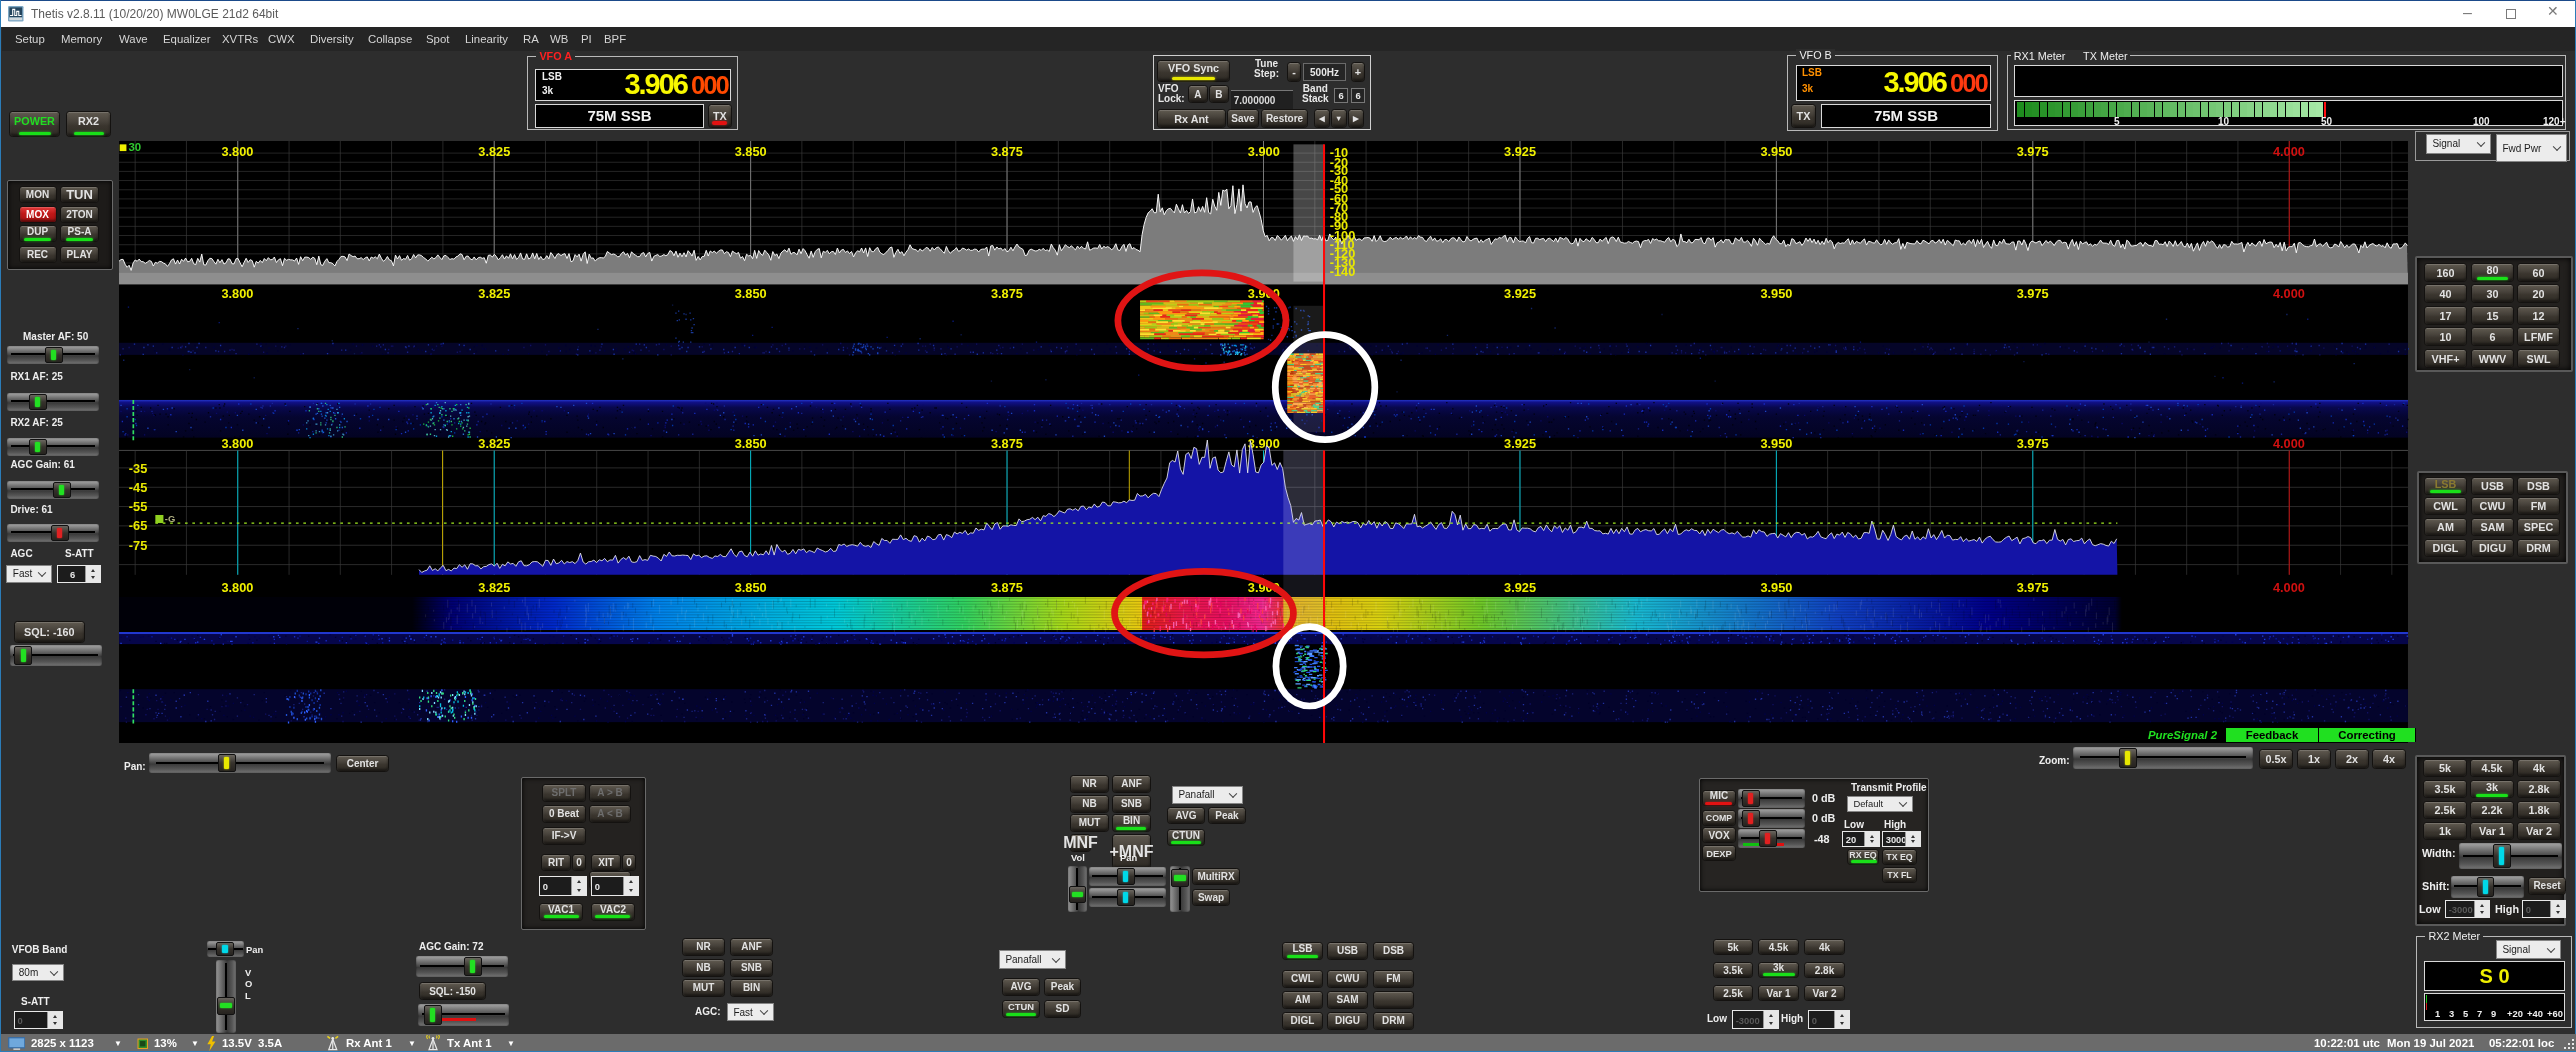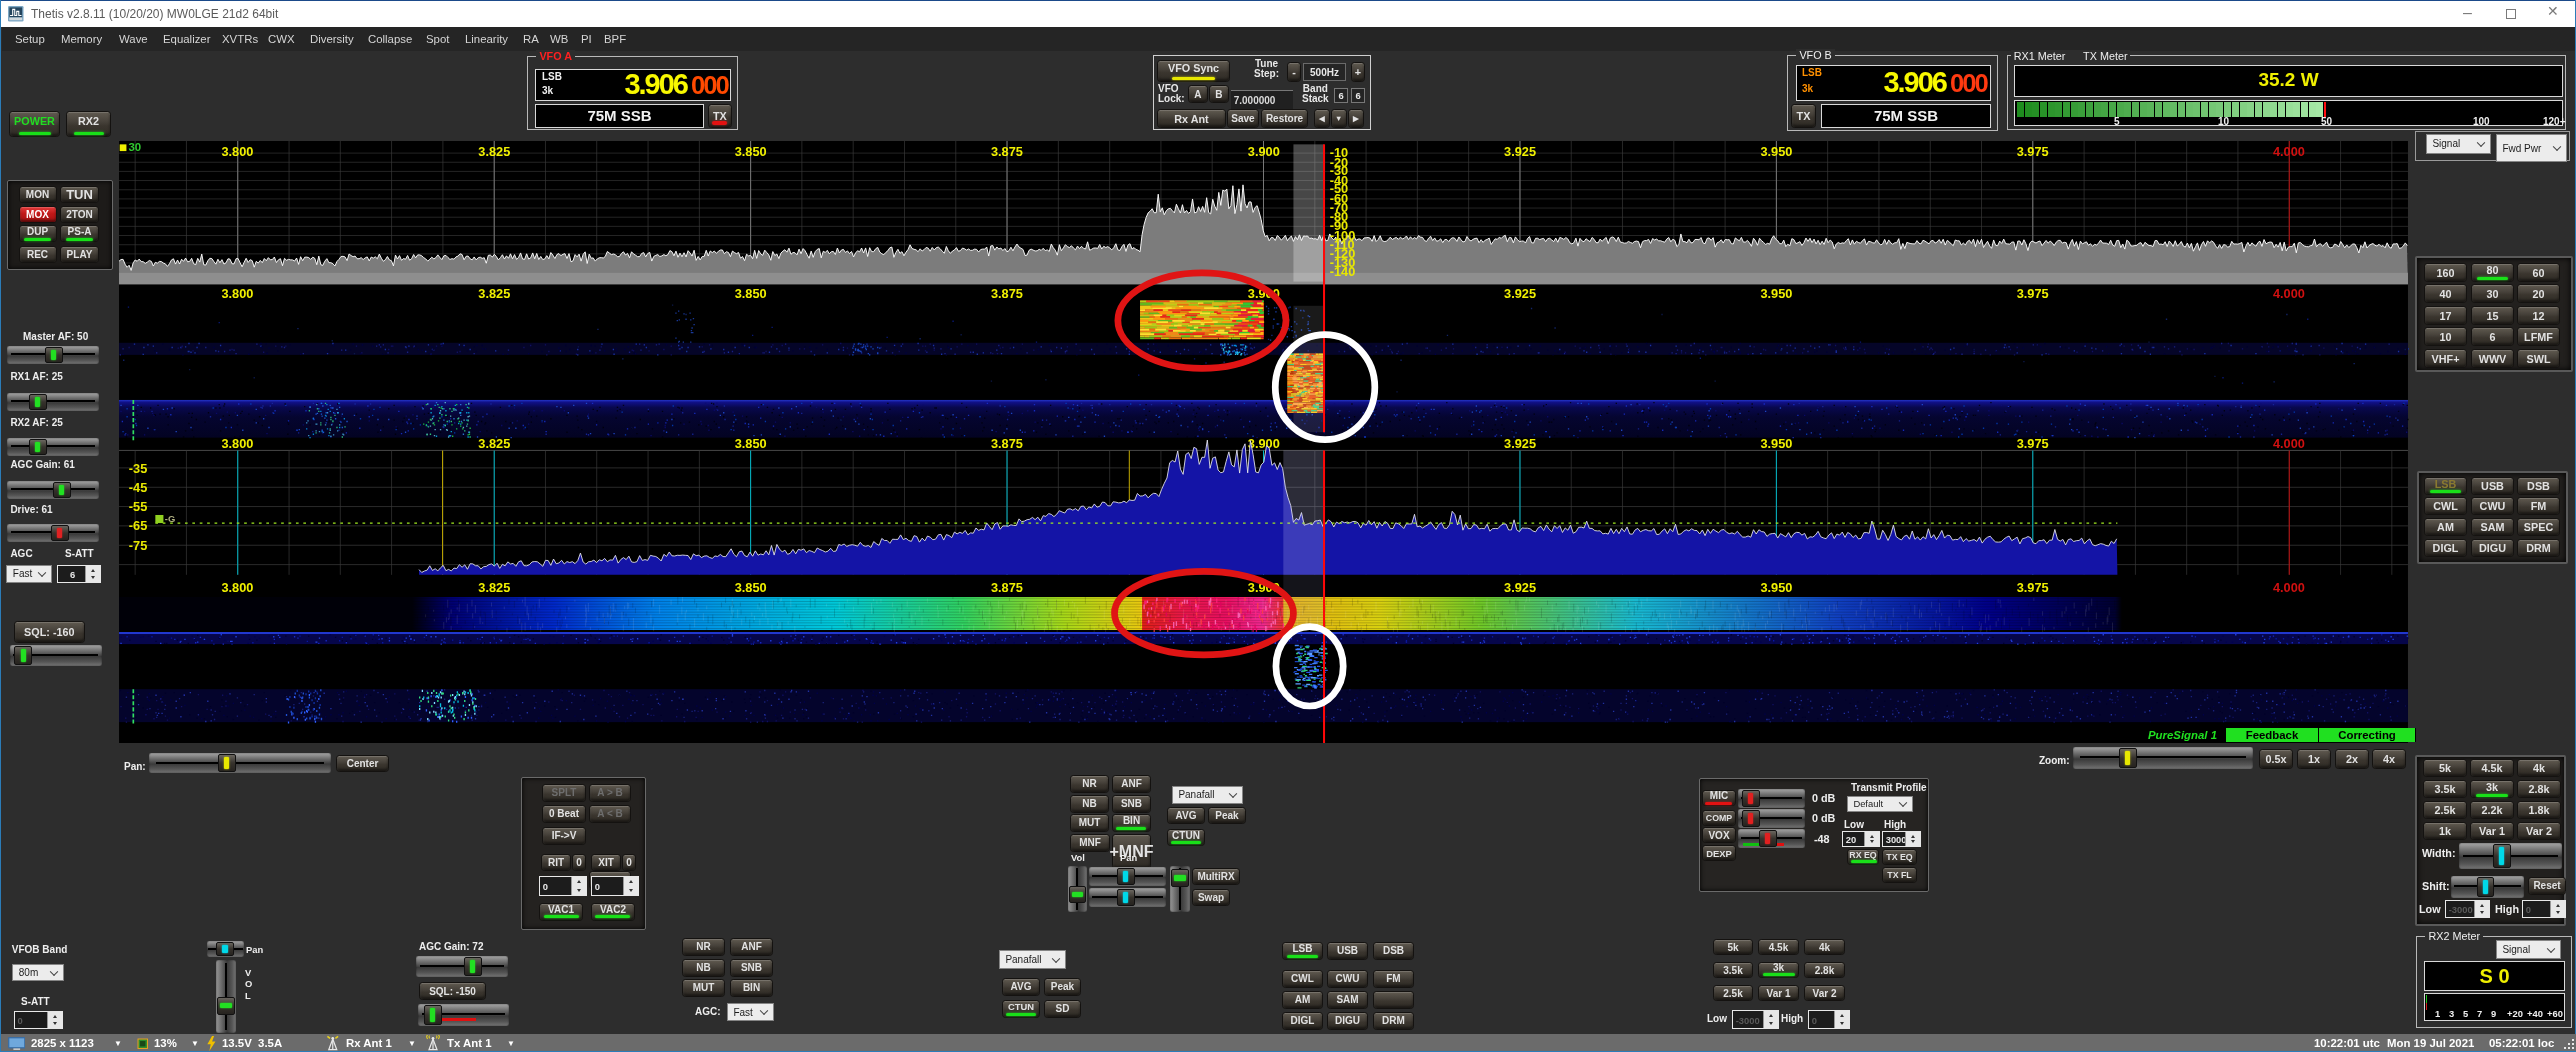--- a/index.html
+++ b/index.html
@@ -112,21 +112,20 @@
     <div class="lab" style="left:1801px;top:67px;font-size:10px;color:#ff9000;font-weight:bold">LSB</div>
     <div class="lab" style="left:1801px;top:83px;font-size:10px;color:#ff9000;font-weight:bold">3k</div>
     <div class="abs" style="left:1868px;top:66px;width:77px;color:#f8f800;font-size:29px;letter-spacing:-2px;font-weight:bold;text-align:right">3.906</div>
     <div class="abs" style="left:1949px;top:69px;width:38px;color:#ff3a10;font-size:25.6px;letter-spacing:-2px;font-weight:bold">000</div>
     <div class="btn " style="left:1790px;top:104px;width:25px;height:24px;font-size:10.8px">TX</div>
     <div class="disp" style="left:1820px;top:104px;width:170px;height:24px"></div>
     <div class="abs" style="left:1820px;top:107px;width:170px;text-align:center;color:#f2f2f2;font-size:15px;font-weight:bold">75M SSB</div>
     <div class="grp" style="left:2006px;top:55px;width:559px;height:75px"></div>
     <div class="abs" style="left:2010px;top:50px;background:#2d2d2d;padding:0 2.7px;color:#efefef;font-size:10.8px;white-space:pre">RX1 Meter      TX Meter</div>
     <div class="disp" style="left:2013px;top:65px;width:549px;height:32px"></div>
-    <div class="abs" style="left:2013px;top:69px;width:549px;text-align:center;color:#f0f000;font-size:19px;font-weight:bold">35.2 W</div>
     <div class="disp" style="left:2013px;top:100px;width:549px;height:25.6px"></div>
     <div class="abs" style="left:2016px;top:102px;width:6.7px;height:15px;background:rgb(30,140,30)"></div>
     <div class="abs" style="left:2024px;top:102px;width:6.7px;height:15px;background:rgb(33,142,33)"></div>
     <div class="abs" style="left:2031px;top:102px;width:6.7px;height:15px;background:rgb(37,144,37)"></div>
     <div class="abs" style="left:2039px;top:102px;width:6.7px;height:15px;background:rgb(40,147,40)"></div>
     <div class="abs" style="left:2047px;top:102px;width:6.7px;height:15px;background:rgb(44,149,44)"></div>
     <div class="abs" style="left:2054px;top:102px;width:6.7px;height:15px;background:rgb(47,151,47)"></div>
     <div class="abs" style="left:2062px;top:102px;width:6.7px;height:15px;background:rgb(51,154,51)"></div>
     <div class="abs" style="left:2070px;top:102px;width:6.7px;height:15px;background:rgb(54,156,54)"></div>
     <div class="abs" style="left:2077px;top:102px;width:6.7px;height:15px;background:rgb(58,159,58)"></div>
@@ -568,21 +567,21 @@
       <rect x="1731" y="460" width="61" height="185" fill="#c8c8ff" opacity="0.22"></rect>
       <rect x="1731" y="645" width="61" height="82" fill="#c8c8ff" opacity="0.10"></rect>
       <rect x="1790" y="5" width="3" height="428" fill="#ff0808"></rect>
       <rect x="1790" y="460" width="3" height="435" fill="#ff0808"></rect>
       <ellipse cx="1610" cy="267" rx="125" ry="71" fill="none" stroke="#e01414" stroke-width="10"></ellipse>
       <ellipse cx="1793" cy="366" rx="74" ry="78" fill="none" stroke="#ffffff" stroke-width="10"></ellipse>
       <ellipse cx="1613" cy="702" rx="133" ry="62" fill="none" stroke="#e01414" stroke-width="10"></ellipse>
       <ellipse cx="1770" cy="781" rx="50" ry="59" fill="none" stroke="#ffffff" stroke-width="10"></ellipse>
     </svg>
     <div class="abs" style="left:1865px;top:728px;width:550px;height:14px;background:#000"></div>
-    <div class="abs" style="left:2144px;top:728px;width:75px;white-space:nowrap;height:14px;background:#000;color:#20e020;font-size:11.4px;font-weight:bold;font-style:italic;text-align:center;line-height:14px">PureSignal 1</div>
+    <div class="abs" style="left:2144px;top:728px;width:75px;white-space:nowrap;height:14px;background:#000;color:#20e020;font-size:11.4px;font-weight:bold;font-style:italic;text-align:center;line-height:14px">PureSignal 2</div>
     <div class="abs" style="left:2225px;top:728px;width:92px;height:14px;background:#20e020;color:#000;font-size:11.4px;font-weight:bold;text-align:center;line-height:14px">Feedback</div>
     <div class="abs" style="left:2318px;top:728px;width:96px;height:14px;background:#20e020;color:#000;font-size:11.4px;font-weight:bold;text-align:center;line-height:14px">Correcting</div>
     <div class="lab" style="left:123px;top:761px;font-size:10px;color:#eee;font-weight:bold">Pan:</div>
     <div class="hsl" style="left:148px;top:753px;width:182px;height:20px">
       <i></i>
       <div class="hth" style="left:69px">
         <b style="background:#e8e800;box-shadow:0 0 2px #e8e800"></b>
       </div>
     </div>
     <div class="btn " style="left:335px;top:755px;width:53px;height:17px;font-size:10px">Center</div>
@@ -620,21 +619,21 @@
     <div class="led" style="left:543px;top:915px;width:35px;height:3.4px"></div>
     <div class="btn " style="left:590px;top:903px;width:44px;height:17.5px;padding-bottom:4.7px;font-size:10px">VAC2</div>
     <div class="led" style="left:594px;top:915px;width:35px;height:3.4px"></div>
     <div class="btn " style="left:1069px;top:775px;width:39px;height:17.5px;font-size:10px">NR</div>
     <div class="btn " style="left:1111px;top:775px;width:39px;height:17.5px;font-size:10px">ANF</div>
     <div class="btn " style="left:1069px;top:795px;width:39px;height:17.5px;font-size:10px">NB</div>
     <div class="btn " style="left:1111px;top:795px;width:39px;height:17.5px;font-size:10px">SNB</div>
     <div class="btn " style="left:1069px;top:814px;width:39px;height:17.5px;font-size:10px">MUT</div>
     <div class="btn " style="left:1111px;top:814px;width:39px;height:17.5px;padding-bottom:4.7px;font-size:10px">BIN</div>
     <div class="led" style="left:1115px;top:827px;width:30px;height:3.4px"></div>
-    <div class="btn " style="left:1069px;top:834px;width:40px;height:17.5px;font-size:10px">MNF</div>
+    <div class="btn " style="left:1069px;top:834px;width:21px;height:17.5px;font-size:16px">MNF</div>
     <div class="btn " style="left:1111px;top:834px;width:39px;height:35px;font-size:16px">+MNF</div>
     <div class="dd" style="left:1171px;top:786px;width:71px;height:17.5px;font-size:10px">Panafall<i></i></div>
     <div class="btn " style="left:1166px;top:807px;width:38px;height:17px;font-size:10px">AVG</div>
     <div class="btn " style="left:1207px;top:807px;width:38px;height:17px;font-size:10px">Peak</div>
     <div class="btn " style="left:1166px;top:829px;width:38px;height:17px;padding-bottom:4.7px;font-size:10px">CTUN</div>
     <div class="led" style="left:1170px;top:841px;width:30px;height:3.4px"></div>
     <div class="lab" style="left:1070px;top:852px;font-size:9.4px;color:#eee;font-weight:bold">Vol</div>
     <div class="lab" style="left:1119px;top:852px;font-size:9.4px;color:#eee;font-weight:bold">Pan</div>
     <div class="vsl" style="left:1067px;top:866px;width:19px;height:46px">
       <i></i>

